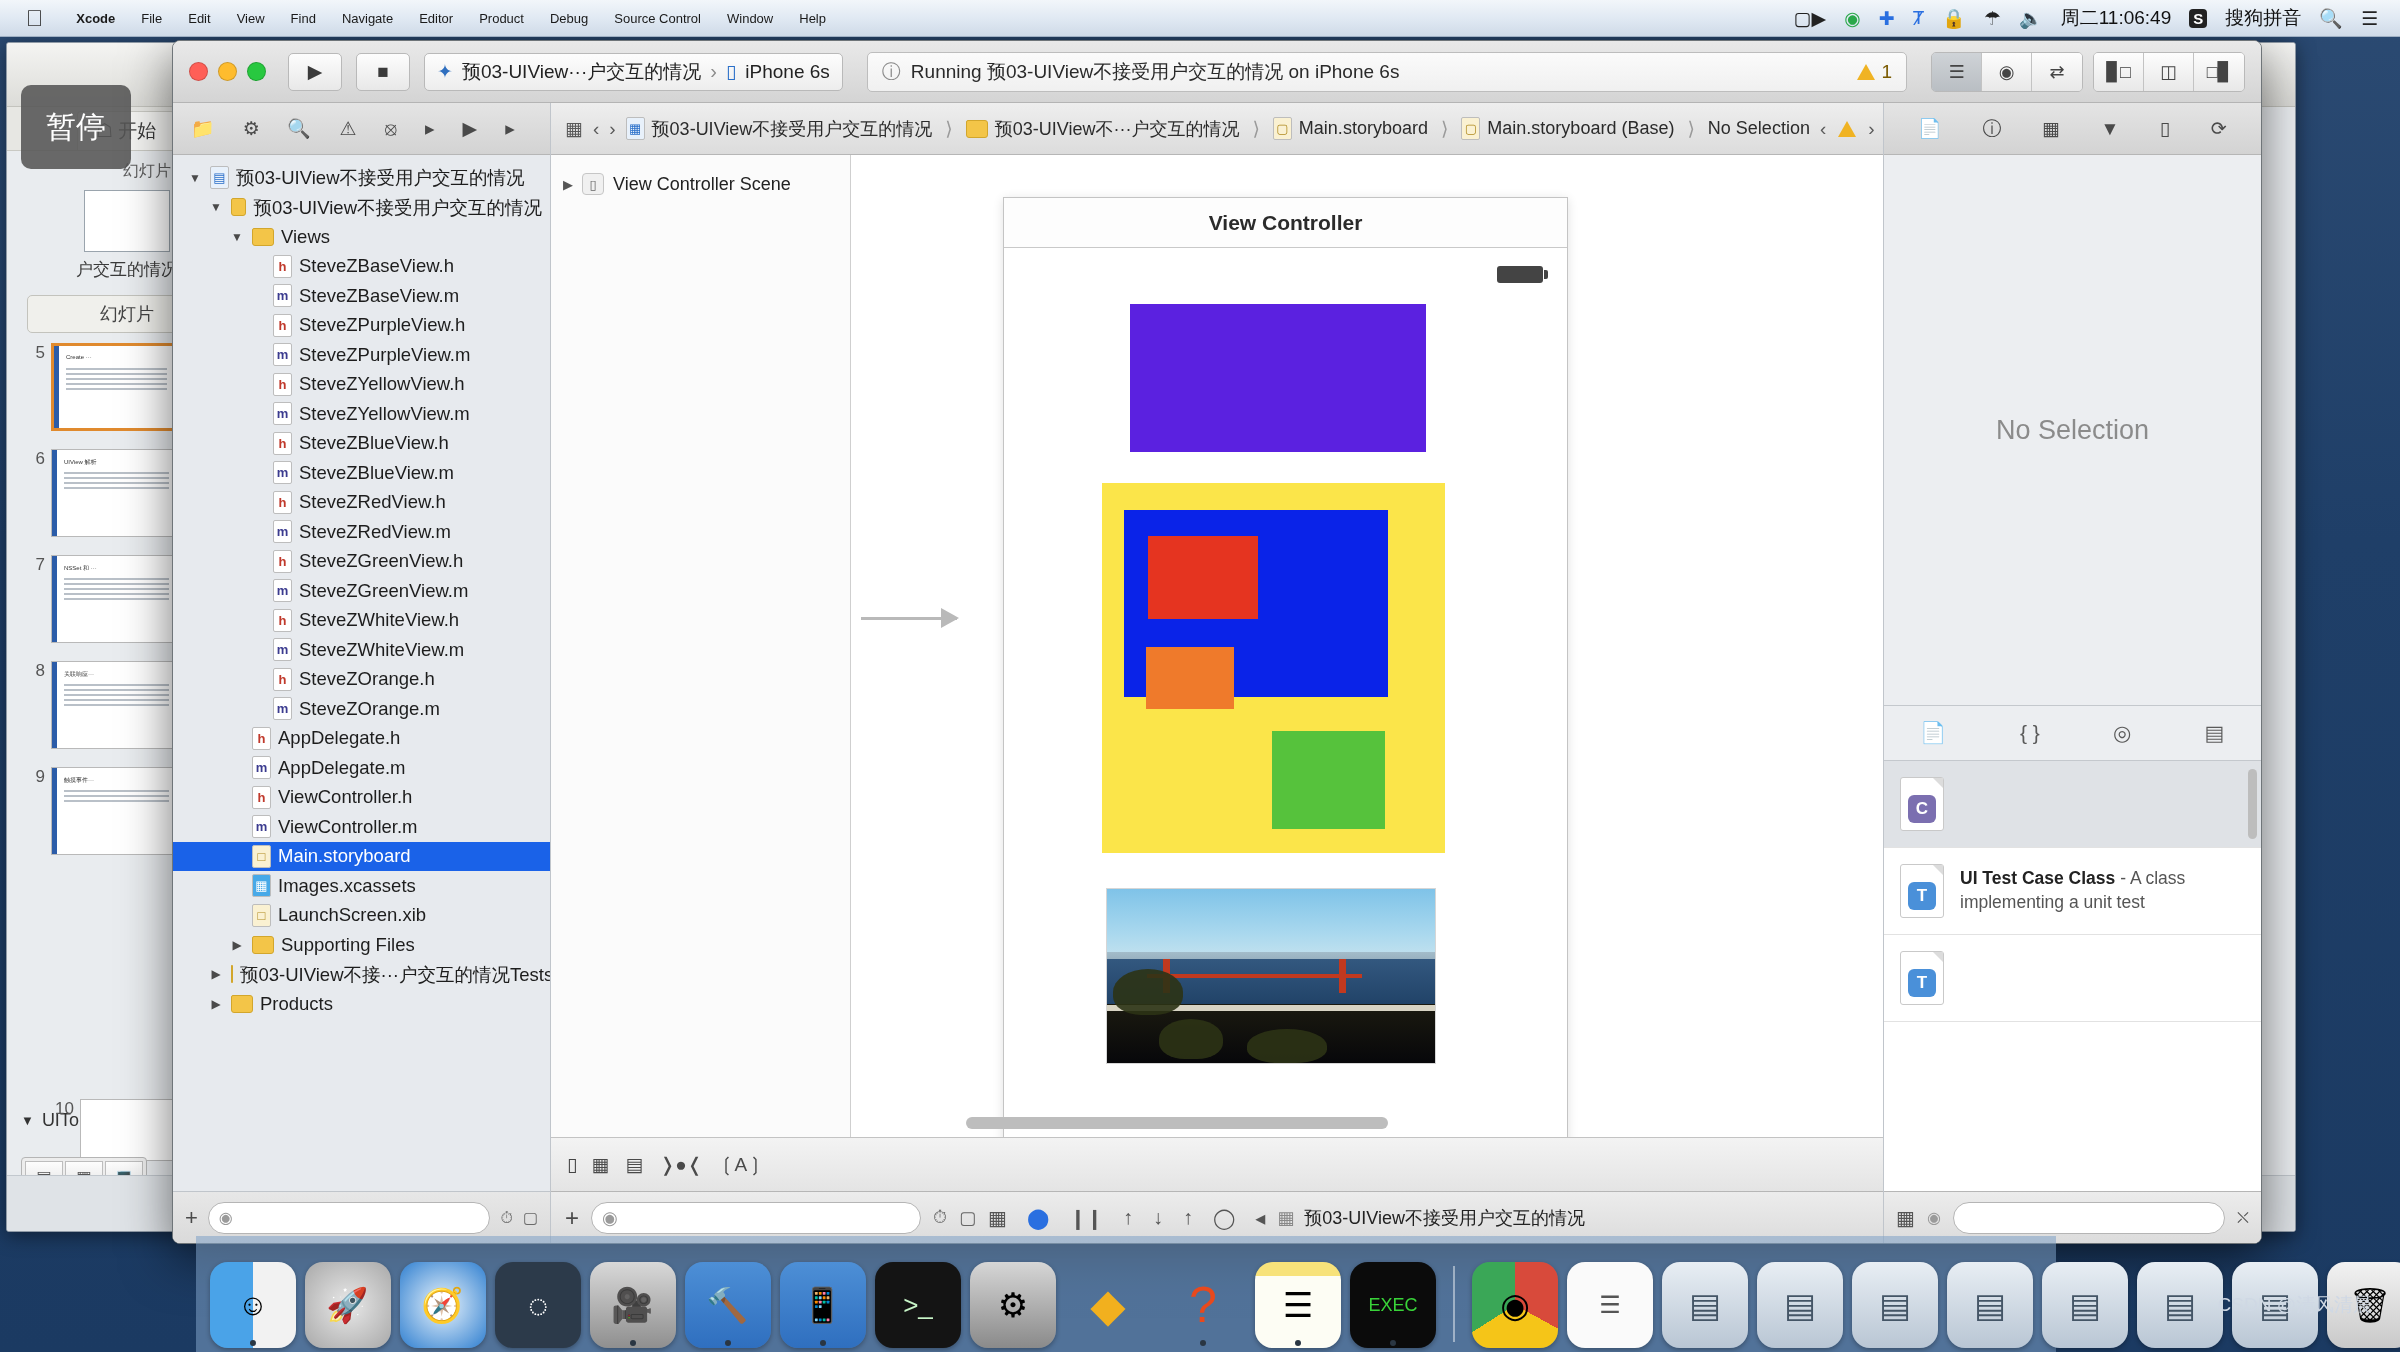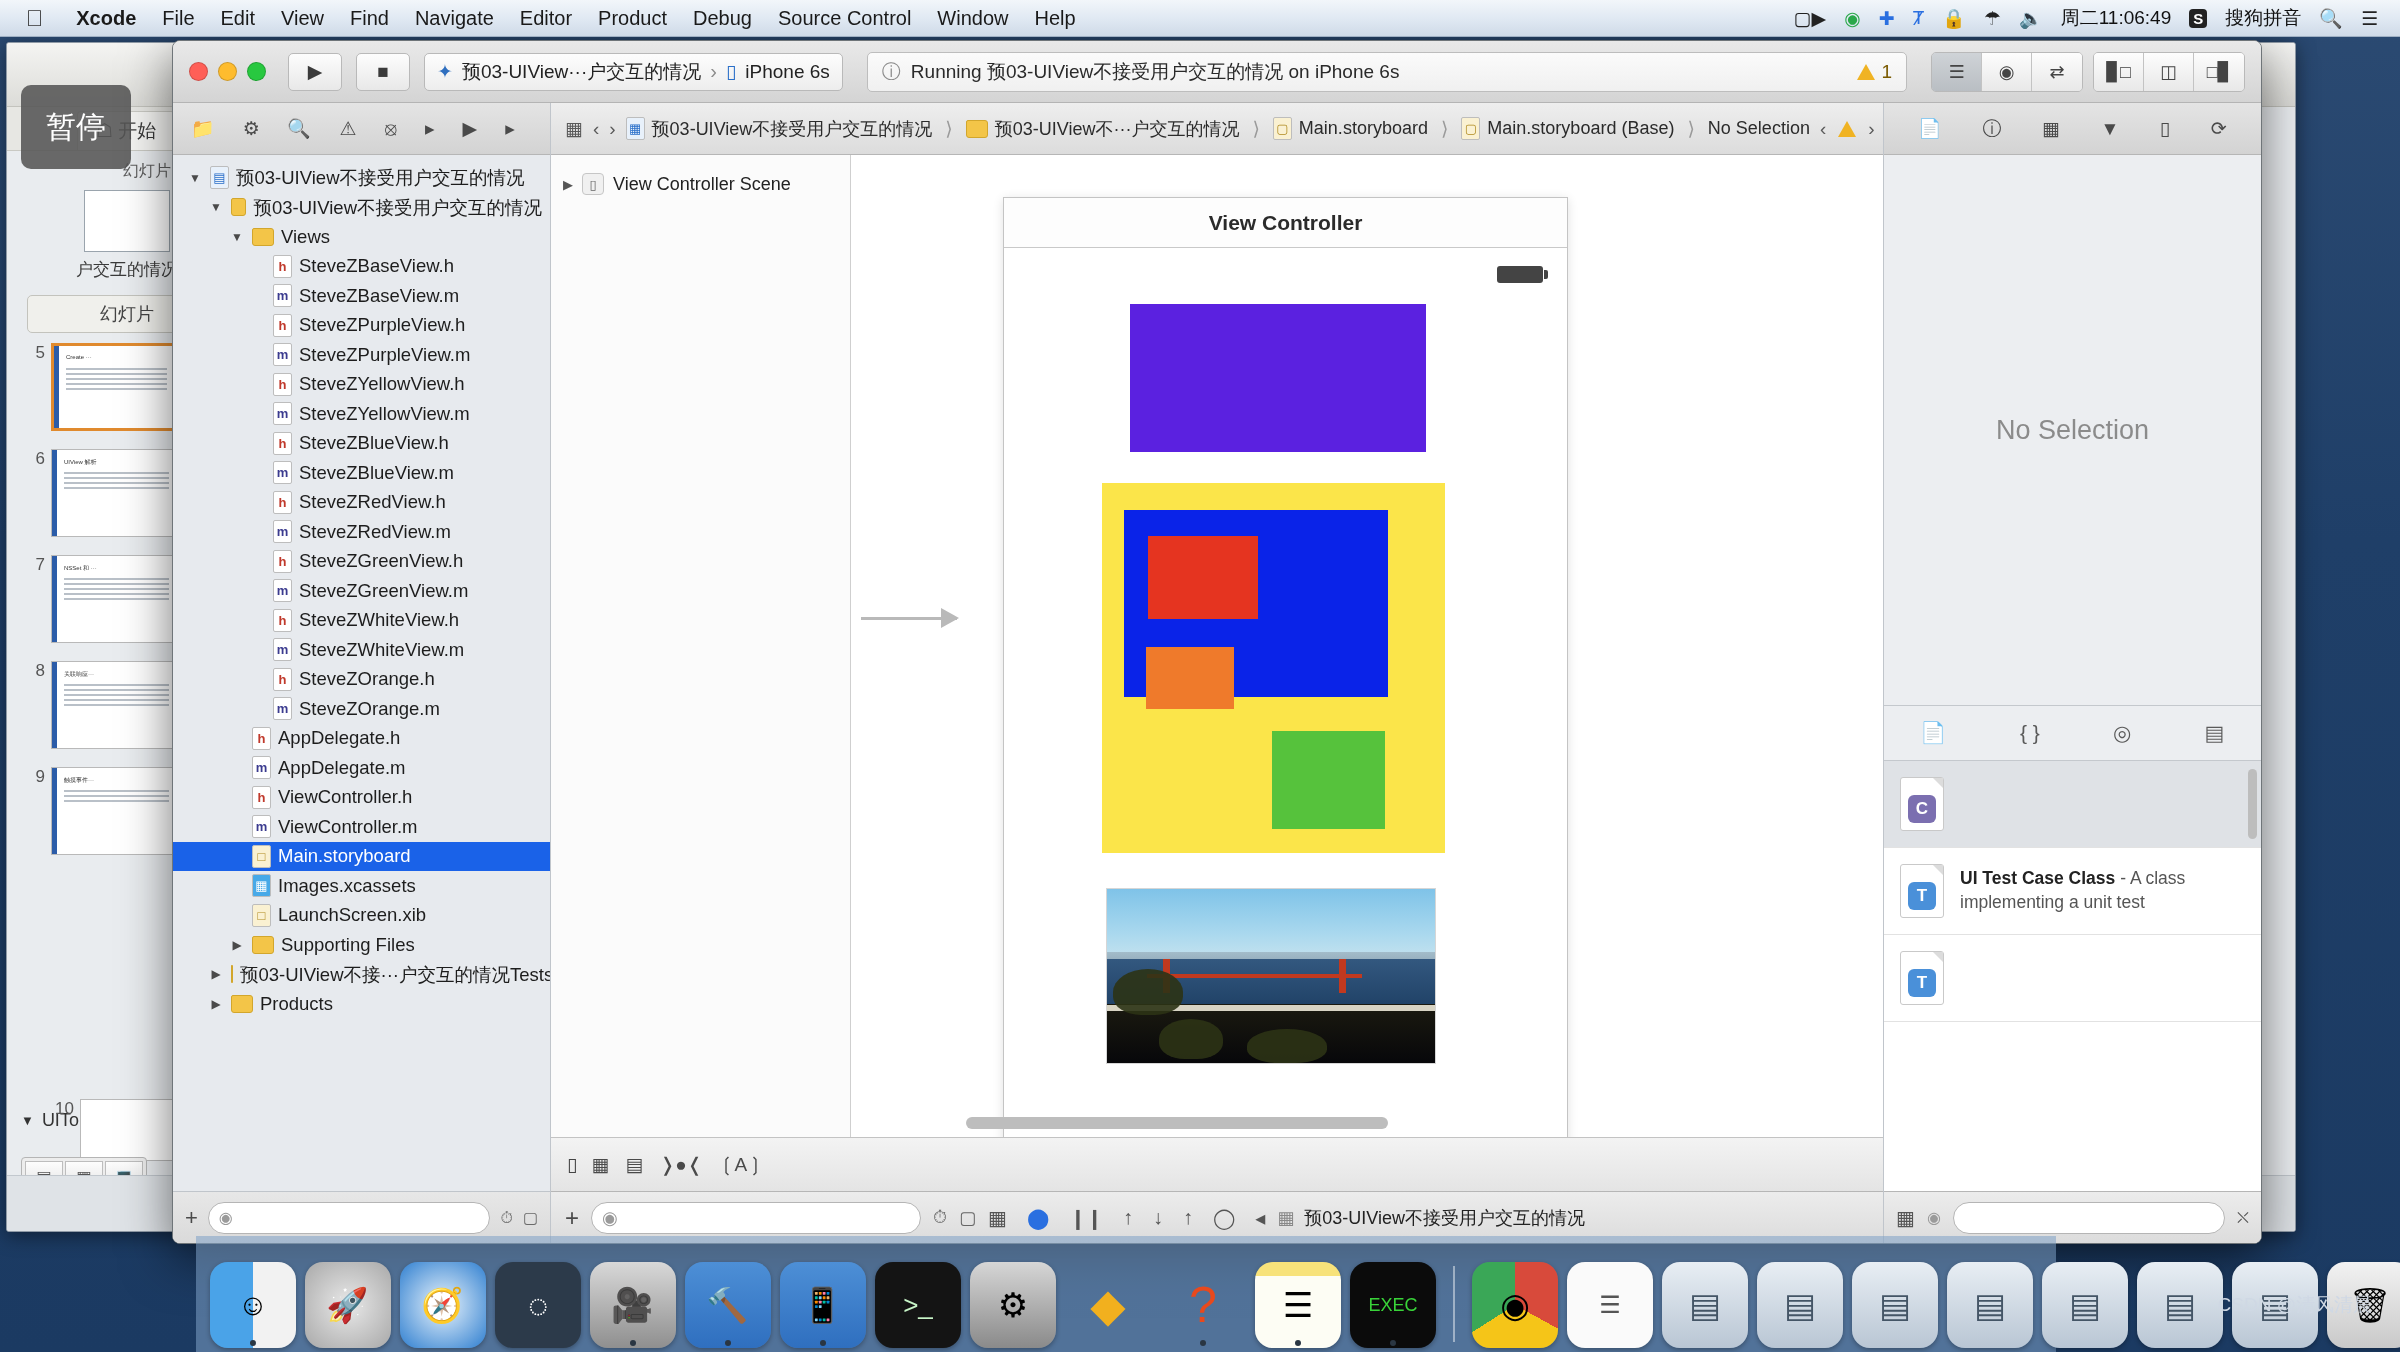--- a/index.html
+++ b/index.html
@@ -11,21 +11,21 @@
   }
 
   
   #menubar {
     position:absolute; left:0; top:0; width:2400px; height:37px;
     background:linear-gradient(180deg,#f2f6fa 0%, #dfe8f2 55%, #cfdae8 100%);
     border-bottom:1px solid #9fb0c4;
     display:flex; align-items:center; z-index:60;
   }
   #menubar .apple { margin-left:26px; margin-right:20px; font-size:23px; line-height:1; color:#333; }
-  #menubar .mi { font-size:20px; color:#1a1a1a; padding:0 13px; white-space:nowrap; }
+  #menubar .mi { font-size:13px; color:#1a1a1a; padding:0 13px; white-space:nowrap; }
   #menubar .mi.bold { font-weight:bold; }
   #menubar .right { margin-left:auto; display:flex; align-items:center; gap:18px; padding-right:22px; }
   #menubar .right .ico { font-size:19px; color:#222; }
   #menubar .clock { font-size:19px; color:#111; }
   .sogou-badge{ background:#222;color:#fff;border-radius:4px;font-size:15px;padding:1px 4px;font-weight:bold;}
 
   
   #bgapp {
     position:absolute; left:6px; top:42px; width:2290px; height:1190px;
     background:#e9ecef; border:1px solid #8f9aa6; border-radius:3px;

